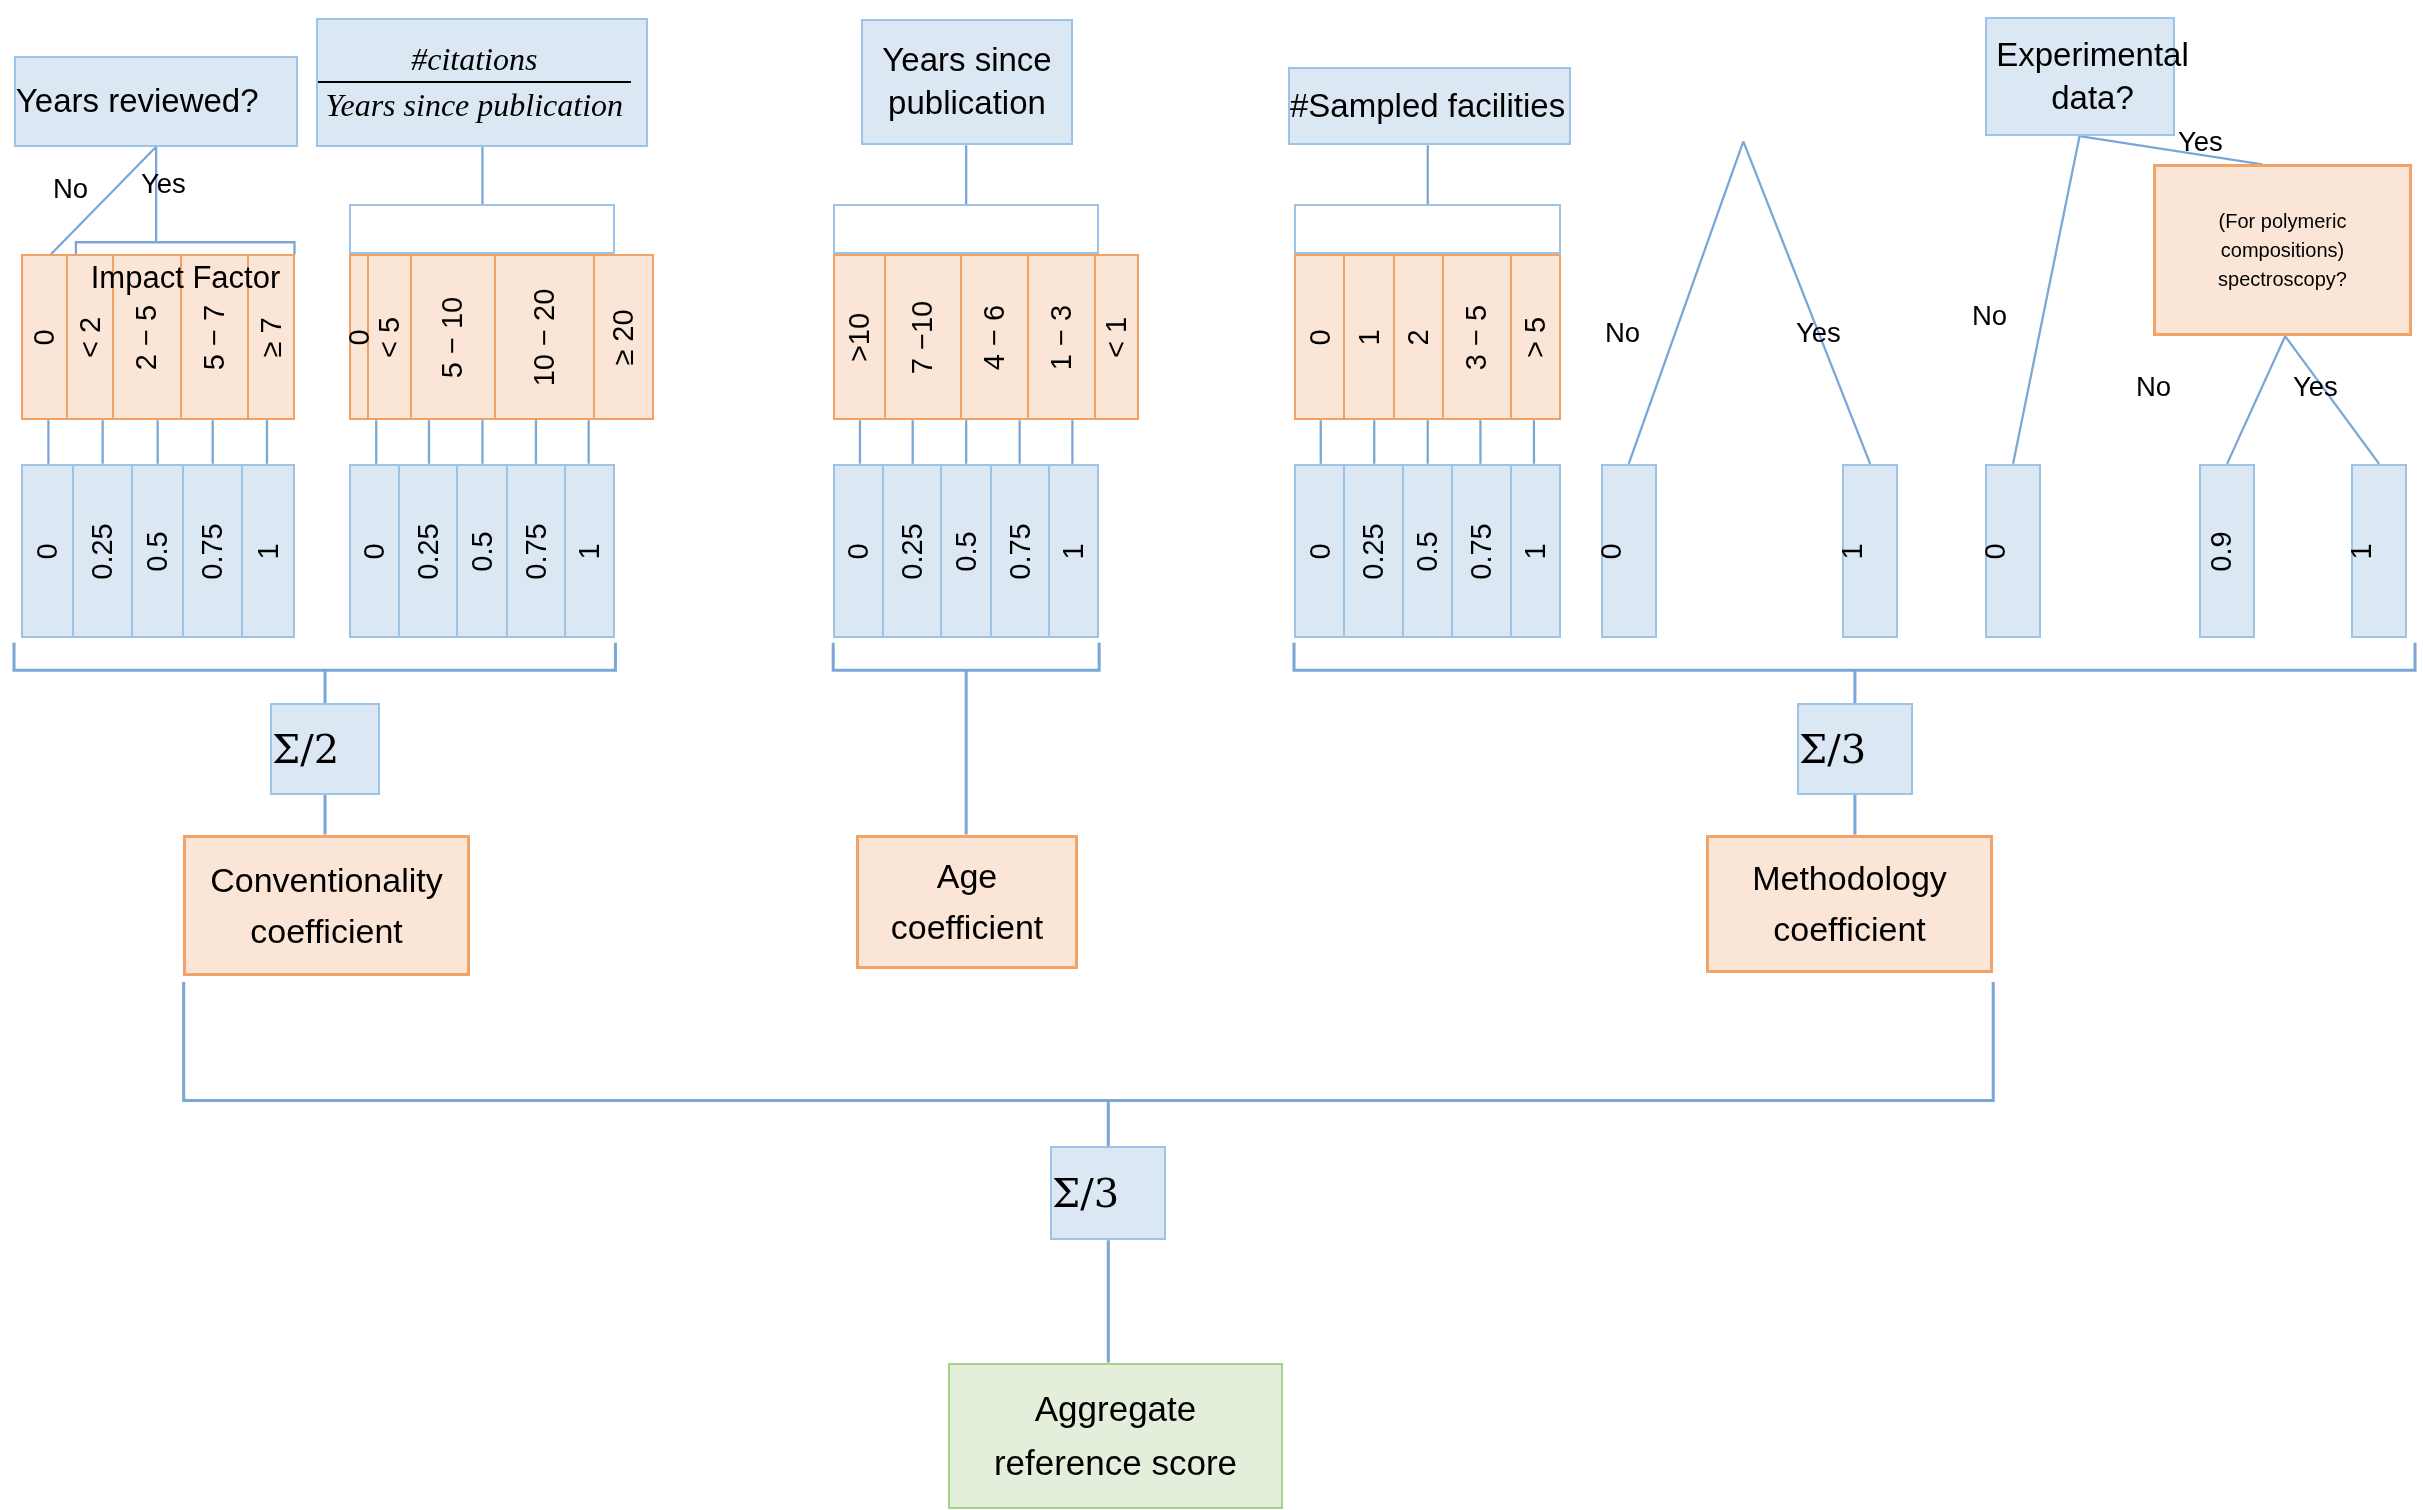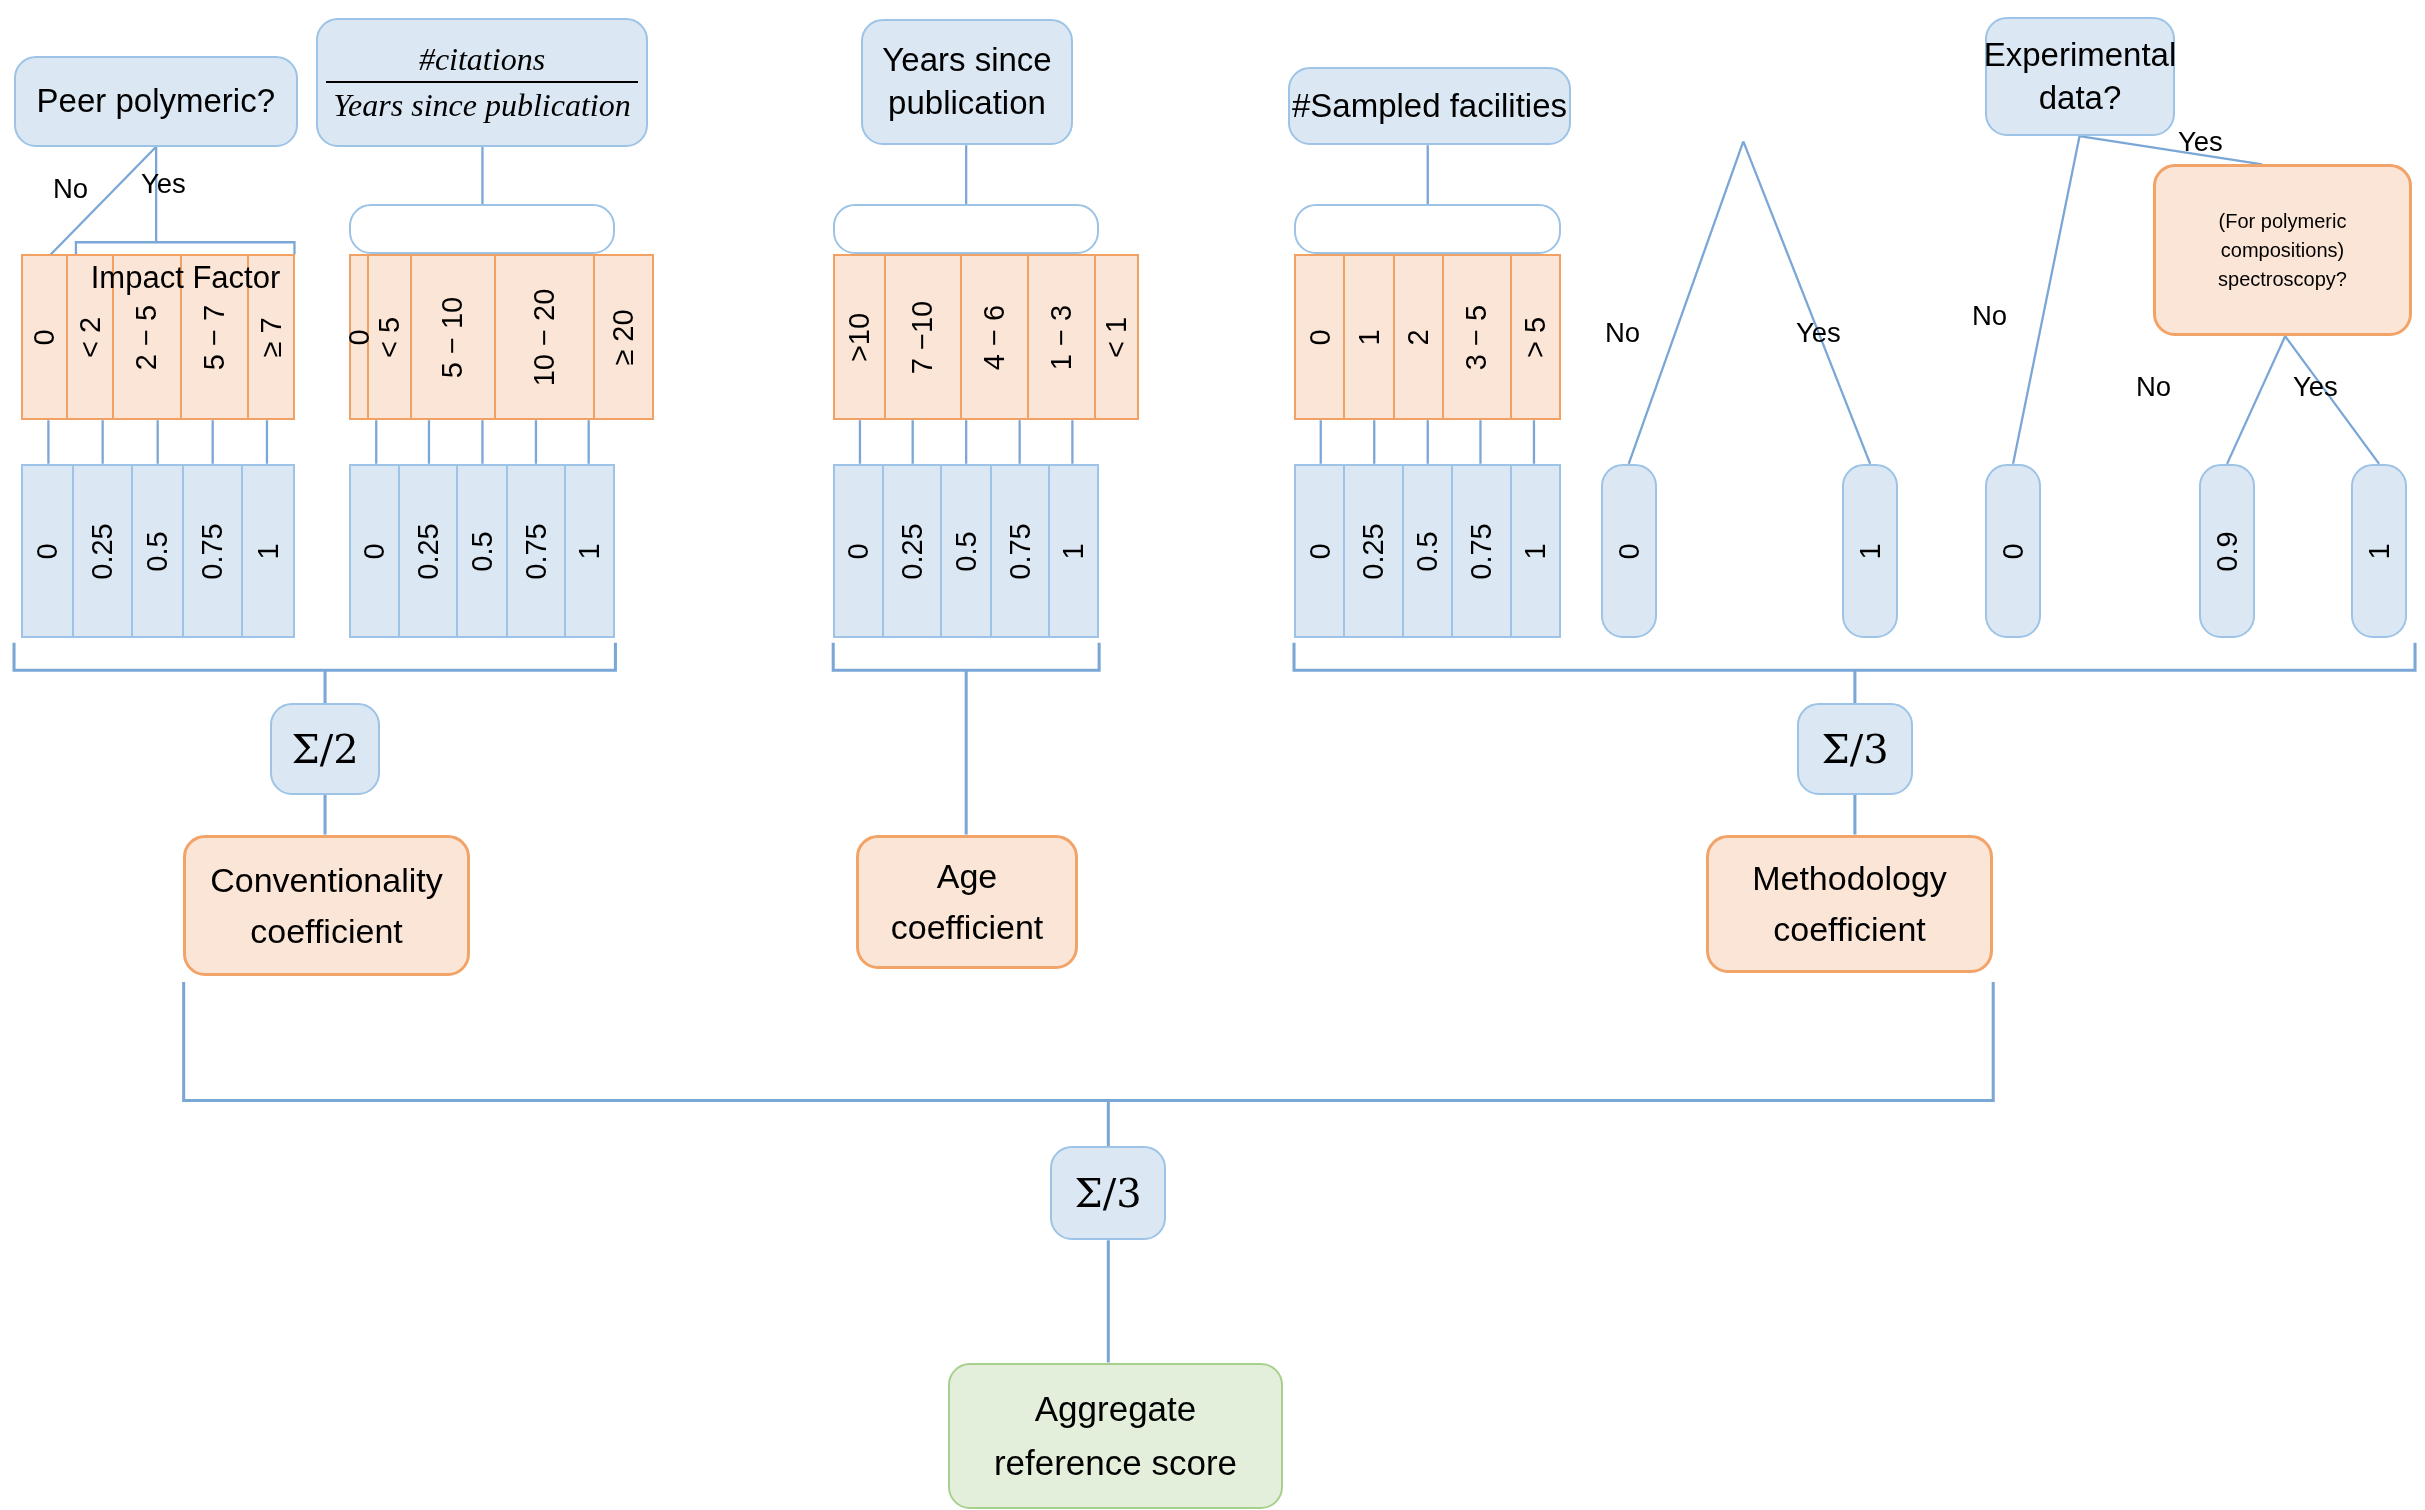--- a/index.html
+++ b/index.html
@@ -1,20 +1,20 @@
 <!DOCTYPE html>
 <html style="font-size:12.2px"><head>
 <meta charset="utf-8">
 <style>
   html,body{margin:0;padding:0;background:#fff;}
   #canvas{position:relative;width:2426px;height:1510px;background:#ffffff;
           font-family:"Liberation Sans",sans-serif;color:#000;overflow:hidden;}
   svg.lines{position:absolute;left:0;top:0;z-index:0;}
-  .box{position:absolute;box-sizing:border-box;display:flex;align-items:center;justify-content:center;
-       text-align:center;z-index:2;border-radius:22px;}
+  .box{position:absolute;box-sizing:border-box;display:flex;align-items:center;
+       text-align:center;z-index:2;}
   .tbox{background:#dbe7f3;border:2.3px solid #9dc3e6;font-size:33px;line-height:1.3;}
   .wbox{background:#ffffff;border:2.3px solid #9dc3e6;}
   .orow{position:absolute;display:flex;z-index:2;}
   .brow{position:absolute;display:flex;z-index:2;}
   .ocell{flex:1 1 0;box-sizing:border-box;background:#fbe5d6;border:2.3px solid #f1a164;
          display:flex;align-items:center;justify-content:center;}
   .ocell + .ocell{border-left:none;}
   .bcell{flex:1 1 0;box-sizing:border-box;background:#dbe7f3;border:2.3px solid #9dc3e6;
          display:flex;align-items:center;justify-content:center;}
   .bcell + .bcell{border-left:none;}
@@ -69,21 +69,21 @@
 
       <path d="M425 1040 V1092 M2427 1040 V1092"></path>
 
       <path d="M240 1285 V1440 H2608 V1285"></path>
       <path d="M1450 1440 V1500"></path>
       <path d="M1450 1623 V1783"></path>
     </g>
   </svg>
 
   <div class="box tbox" style="left:13.8px;top:56px;width:284px;height:91px">
-    <span>Peer polymeric?</span>
+    <span>Years reviewed?</span>
   </div>
 
   <div class="box tbox" style="left:316px;top:17.6px;width:332px;height:129px">
     <div class="frac">
       <div class="num">#citations</div>
       <div class="den">Years since publication</div>
     </div>
   </div>
 
   <div class="box tbox" style="left:861px;top:19px;width:212px;height:126px;padding:0 9.2px">

